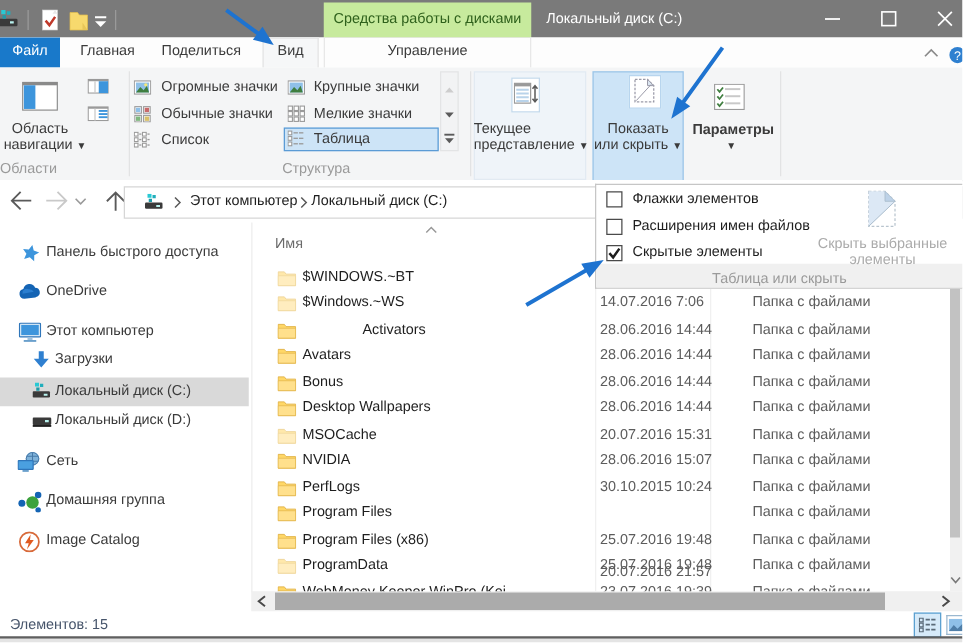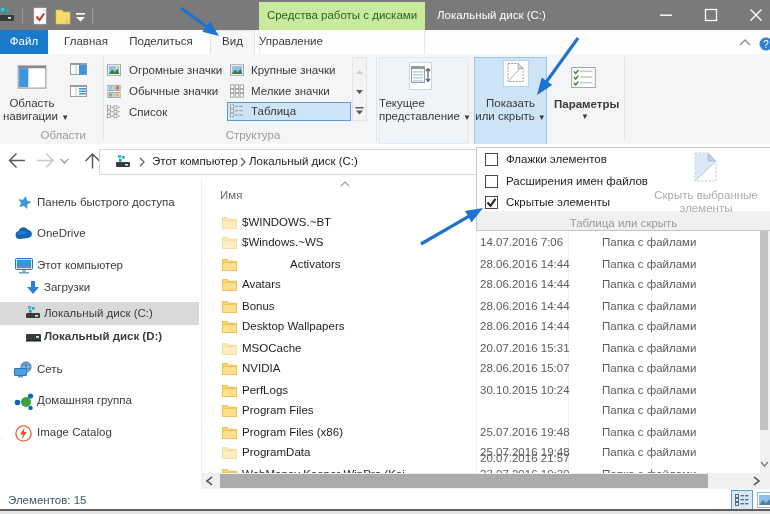--- a/index.html
+++ b/index.html
@@ -48,21 +48,21 @@
 <div class="abs" style="left:0;top:30px;width:770px;height:24px;background:#fdfdfd;"></div>
 <div class="abs" style="left:0;top:30px;width:48px;height:24px;background:#1979ca;"></div>
 <div class="txt" style="left:0;top:35px;width:48px;text-align:center;color:#fff;">Файл</div>
 <div class="txt" style="left:62px;top:35px;width:48px;text-align:center;">Главная</div>
 <div class="txt" style="left:126px;top:35px;width:70px;text-align:center;">Поделиться</div>
 
 <div class="abs" style="left:210px;top:30px;width:45px;height:24px;background:#f6f7f8;border:1px solid #e3e3e3;border-bottom:none;box-sizing:border-box;"></div>
 <div class="txt" style="left:210px;top:35px;width:45px;text-align:center;">Вид</div>
 <div class="abs" style="left:259px;top:30px;width:1px;height:24px;background:#e8e8e8;"></div>
 <div class="abs" style="left:424px;top:30px;width:1px;height:24px;background:#e8e8e8;"></div>
-<div class="txt" style="left:259px;top:35px;width:166px;text-align:left;">Управление</div>
+<div class="txt" style="left:259px;top:35px;width:166px;text-align:center;">Управление</div>
 
 <div class="abs" style="left:0;top:54px;width:770px;height:90px;background:#f4f5f6;border-bottom:1px solid #d8d9da;box-sizing:content-box;"></div>
 
 <svg class="abs" style="left:17px;top:65px;" width="30" height="24" viewBox="0 0 32 26">
   <rect x="1" y="1" width="30" height="24" fill="#fff" stroke="#8a8a8a" stroke-width="1"></rect>
   <rect x="1" y="1" width="30" height="2.5" fill="#8a8a8a"></rect>
   <rect x="2" y="3.5" width="10" height="20.5" fill="#3d95dc"></rect>
 </svg>
 <div class="txt" style="left:-18px;top:97px;width:100px;text-align:center;">Область</div>
 <div class="txt" style="left:-14px;top:110px;width:100px;text-align:center;">навигации <span style="font-size:8px;">▼</span></div>
@@ -74,21 +74,21 @@
   <rect x="5.5" y="2" width="1" height="9.5" fill="#c9c9c9"></rect>
 </svg>
 <svg class="abs" style="left:70px;top:85px;" width="17" height="12" viewBox="0 0 17 12">
   <rect x="0.5" y="0.5" width="16" height="11" fill="#fff" stroke="#9a9a9a"></rect>
   <rect x="0.5" y="0.5" width="16" height="1.5" fill="#9a9a9a"></rect>
   <rect x="5.5" y="2" width="1" height="9.5" fill="#c9c9c9"></rect>
   <rect x="9" y="3" width="7" height="1.5" fill="#3d95dc"></rect>
   <rect x="9" y="5.5" width="7" height="1.5" fill="#3d95dc"></rect>
   <rect x="9" y="8" width="7" height="1.5" fill="#3d95dc"></rect>
 </svg>
-<div class="txt" style="left:0;top:129px;width:86px;text-align:right;color:#9a9a9a;">Области</div>
+<div class="txt" style="left:0;top:129px;width:86px;text-align:left;color:#9a9a9a;">Области</div>
 <div class="abs" style="left:103px;top:57px;width:1px;height:84px;background:#e2e3e4;"></div>
 
 <svg class="abs" style="left:107px;top:63px;" width="14" height="14" viewBox="0 0 16 15">
   <rect x="0.5" y="1.5" width="15" height="12" fill="#fff" stroke="#9a9a9a"></rect>
   <rect x="2" y="3" width="12" height="9" fill="#8fc0e8"></rect>
   <path d="M2 12 l4 -5 3 3 3 -4 2 6 z" fill="#3f7e3f"></path>
   <circle cx="11" cy="5" r="1.5" fill="#f5e77a"></circle>
 </svg>
 <div class="txt" style="left:129px;top:64px;">Огромные значки</div>
 <svg class="abs" style="left:230px;top:63px;" width="14" height="14" viewBox="0 0 16 15">
@@ -278,21 +278,21 @@
   <rect x="6" y="1" width="2.6" height="2.6" fill="#20aebc"></rect>
   <rect x="3" y="4" width="2.6" height="2.6" fill="#1e9aa8"></rect>
 </svg>
 <div class="txt" style="left:44px;top:307px;">Локальный диск (C:)</div>
 
 <svg class="abs" style="left:26px;top:330px;" width="16" height="13" viewBox="0 0 16 13">
   <rect x="0" y="4" width="15" height="6" rx="1" fill="#3a3a3a"></rect>
   <rect x="10" y="6" width="3" height="1.8" fill="#b9f3ef"></rect>
   <rect x="0" y="10" width="15" height="1.5" fill="#1f1f1f"></rect>
 </svg>
-<div class="txt" style="left:44px;top:330px;font-weight:bold;">Локальный диск (D:)</div>
+<div class="txt" style="left:44px;top:330px;">Локальный диск (D:)</div>
 
 <svg class="abs" style="left:14px;top:361px;" width="19" height="17" viewBox="0 0 19 17">
   <circle cx="12" cy="6" r="5.5" fill="#7fb2d9"></circle>
   <path d="M7 6 a5 5 0 0 1 10 0 a5 5 0 0 1 -10 0 M12 1 v10 M7.5 4 h9 M7.5 8 h9" stroke="#4779a8" stroke-width="0.8" fill="none"></path>
   <rect x="0.5" y="7.5" width="12" height="7" rx="0.5" fill="#4aa0e0" stroke="#2f76ba"></rect>
   <rect x="4" y="15" width="5" height="1.5" fill="#6aa0cc"></rect>
 </svg>
 <div class="txt" style="left:37px;top:363px;">Сеть</div>
 
 <svg class="abs" style="left:14px;top:393px;" width="20" height="17" viewBox="0 0 20 17">

